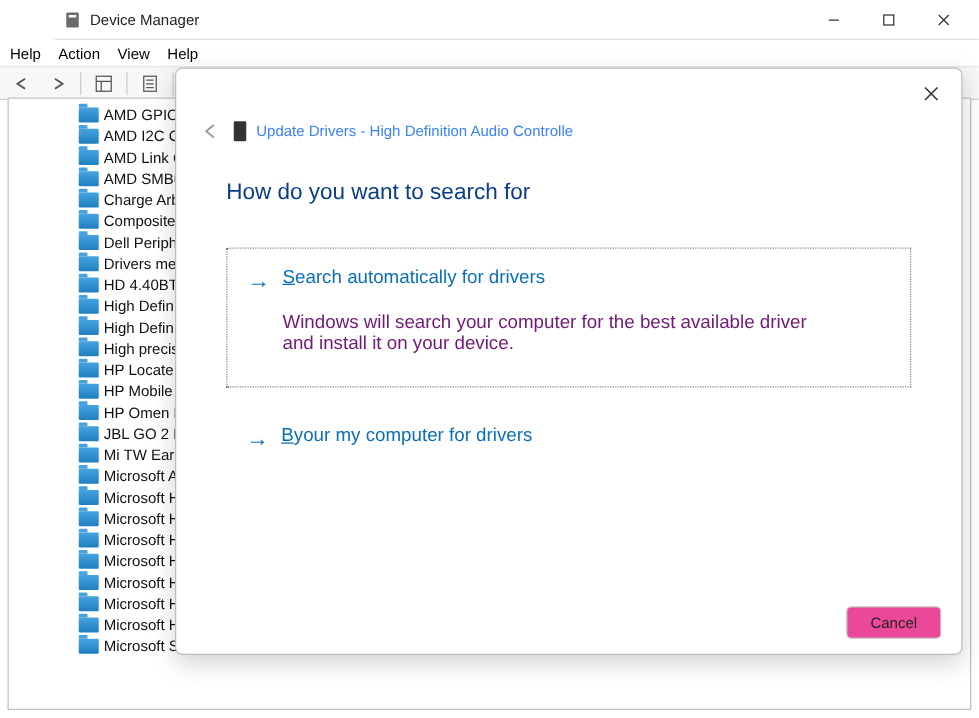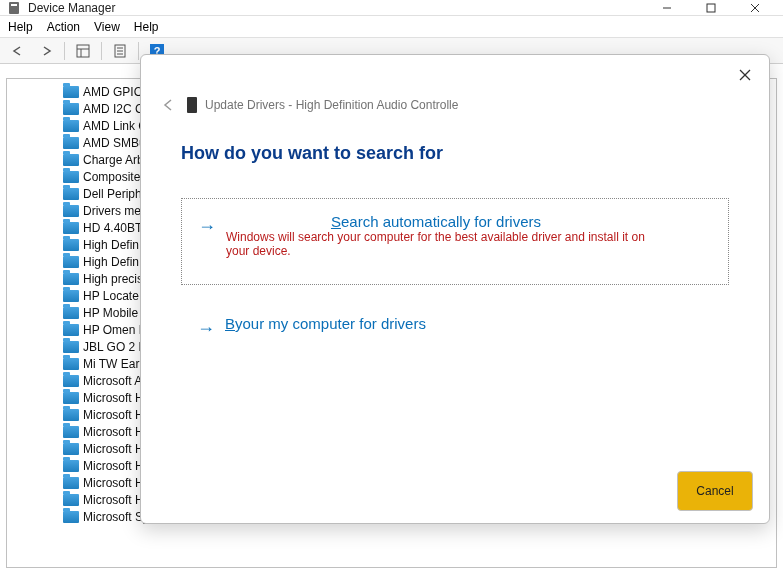--- a/index.html
+++ b/index.html
@@ -6,25 +6,26 @@
     body {
       font-family: "Segoe UI", Tahoma, sans-serif;
       font-size: 12px;
       background: #fff;
       width: 783px;
       height: 574px;
       overflow: hidden;
       position: relative;
     }
     .titlebar {
-      height: 16px;
+      height: 32px;
       display: flex;
       align-items: center;
       padding: 0 6px;
       border-bottom: 1px solid #e0e0e0;
+      margin-left: 44px;
     }
     .titlebar-icon {
       width: 16px; height: 16px;
       margin-right: 6px;
       display: inline-flex;
       align-items: center;
       justify-content: center;
     }
     .titlebar-title { flex: 1; font-size: 12px; color: #222; }
     .win-controls { display: flex; gap: 0; }
@@ -116,28 +117,28 @@
       width:20px; height:20px;
       display:flex; align-items:center; justify-content:center;
       color:#888;
     }
     .dev-icon {
       width:10px; height:16px;
       background:#333;
       border-radius:1px;
     }
     .dialog-title {
-      color:#737373;
+      color:#3b82f6;
       font-size:12px;
     }
     .dialog-question {
       color:#0a3c8a;
       font-size: 18px;
       padding: 28px 0 0 40px;
-      font-weight: 700;
+      font-weight: 400;
     }
     .option-box {
       margin: 34px 40px 0 40px;
       padding: 14px 16px 26px 16px;
     }
     .option-box.dotted {
       border: 1px dotted #888;
     }
     .option-row {
       display:flex; align-items:flex-start; gap:10px;
@@ -145,40 +146,39 @@
     .arrow-right {
       color:#0a6fb8;
       font-size:18px;
       line-height:1;
       flex-shrink:0;
       margin-top:2px;
     }
     .option-title {
       color:#0a6fb8;
       font-size:15px;
-      text-align:center;
     }
     .option-title .underline { text-decoration: underline; }
     .option-desc {
-      color:#b91c1c;
-      font-size:12px;
-      margin-top:0;
+      color:#701a75;
+      font-size:15px;
+      margin-top:19px;
       max-width:420px;
     }
     .option-box.second {
       margin-top: 16px;
       padding-bottom: 10px;
     }
     .cancel-btn {
       position:absolute;
       bottom:12px; right:16px;
-      width:76px; height:40px;
+      width:76px; height:26px;
       border:1px solid #c0c0c0;
       border-radius:4px;
-      background:#eab308;
+      background:#ec4899;
       display:flex; align-items:center; justify-content:center;
       font-size:12px;
       color:#222;
     }
   </style>
 </head>
 <body>
 
 <div class="titlebar">
   <span class="titlebar-icon">

